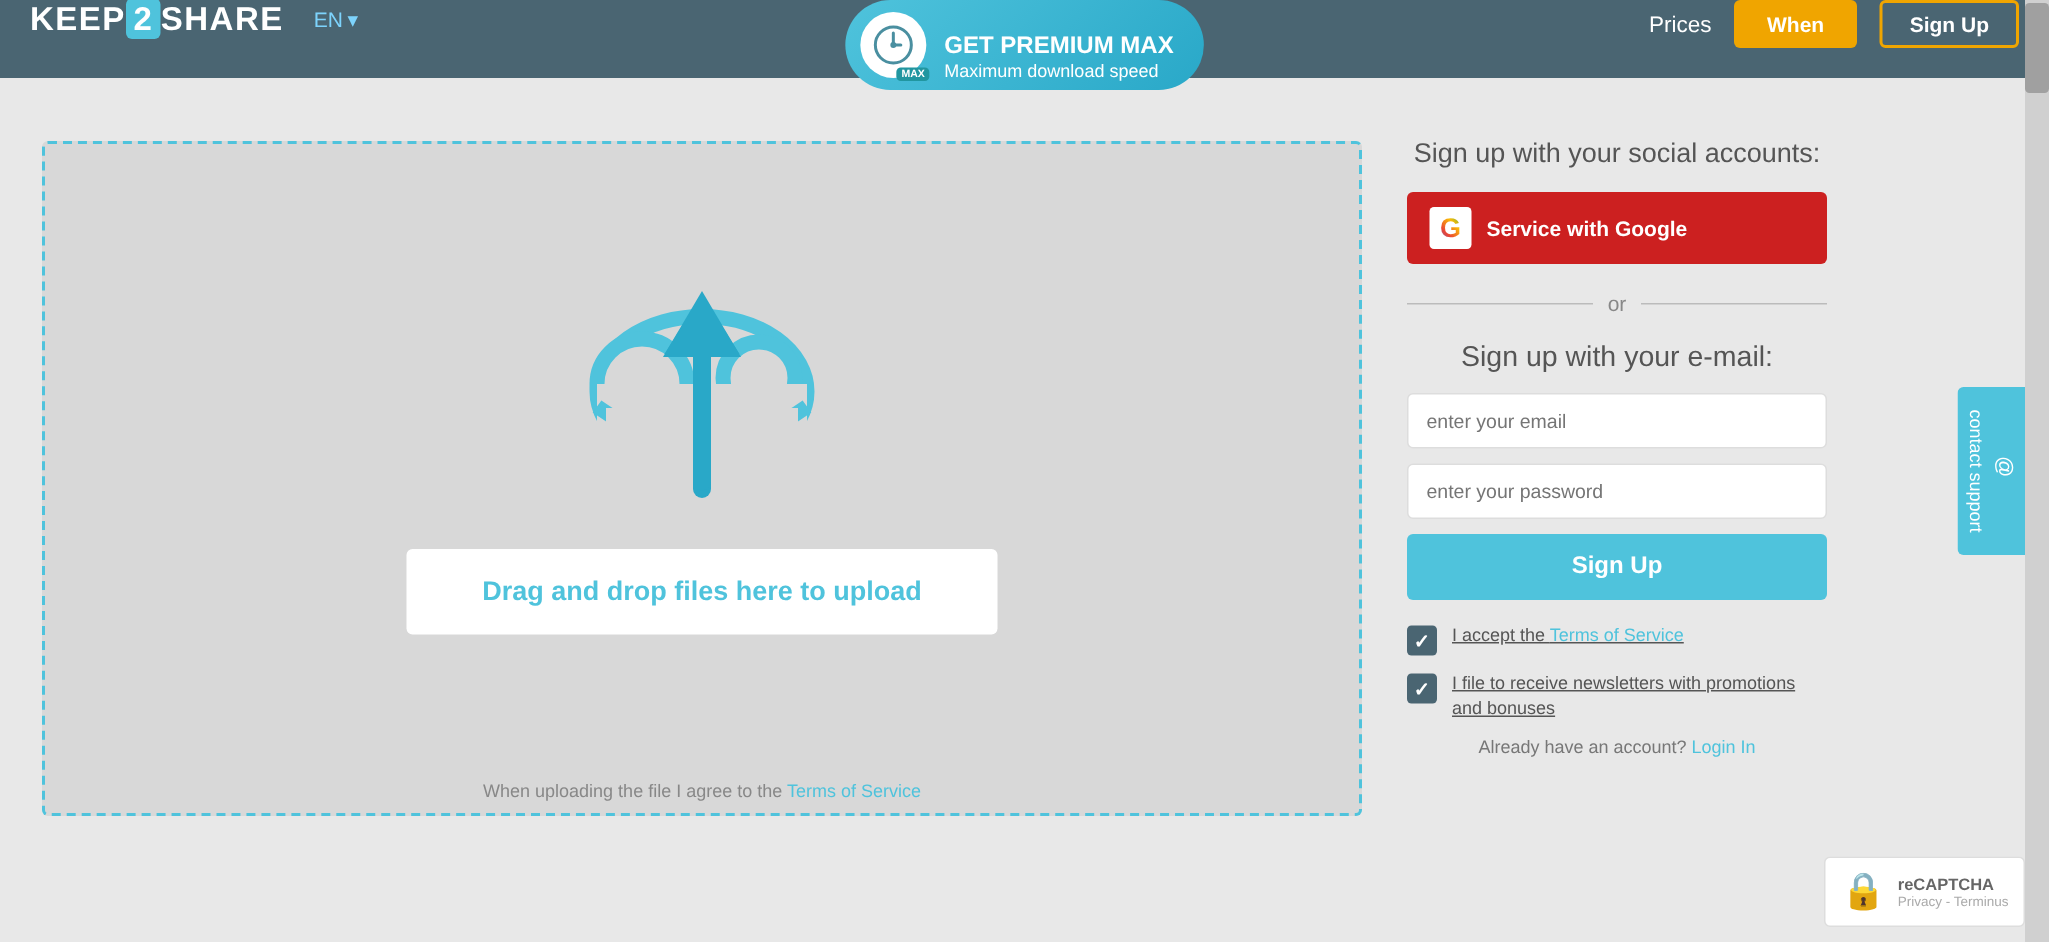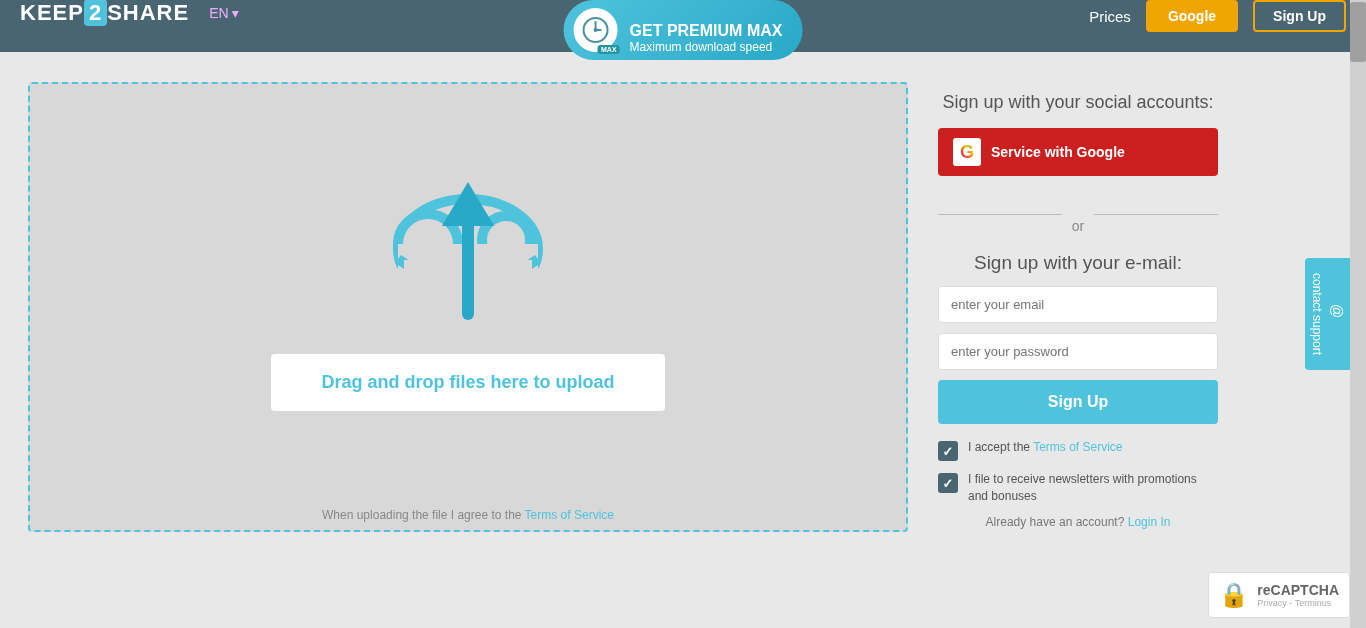--- a/index.html
+++ b/index.html
@@ -30,21 +30,21 @@
       font-weight: bold;
       letter-spacing: 1px;
     }
     .logo-2 {
       background: #4fc3dc;
       border-radius: 4px;
       padding: 1px 5px;
       color: white;
     }
     .lang-selector {
-      color: #f0abfc;
+      color: #7dd3fc;
       font-size: 14px;
       margin-left: 10px;
       cursor: pointer;
       display: flex;
       align-items: center;
       gap: 3px;
     }
     .header-center {
       position: absolute;
       left: 50%;
@@ -160,20 +160,21 @@
       border: 2.5px dashed #4fc3dc;
       border-radius: 4px;
       background: #d8d8d8;
       min-height: 450px;
       display: flex;
       flex-direction: column;
       align-items: center;
       justify-content: center;
       position: relative;
       padding: 40px 20px 80px 20px;
+      margin-top: 12px;
     }
     .cloud-icon-svg {
       margin-bottom: 20px;
     }
     .drop-text-box {
       background: white;
       border-radius: 4px;
       padding: 18px 50px;
       color: #4fc3dc;
       font-size: 18px;
@@ -248,21 +249,20 @@
       margin-bottom: 18px;
     }
     .or-line {
       flex: 1;
       height: 1px;
       background: #bbb;
     }
     .or-text {
       color: #888;
       font-size: 14px;
-      margin-top: 24px;
     }
     .email-signup-title {
       text-align: center;
       font-size: 19px;
       color: #555;
       margin-bottom: 12px;
     }
     .form-input {
       width: 100%;
       padding: 10px 12px;
@@ -306,20 +306,21 @@
     }
     .checkmark {
       color: white;
       font-size: 13px;
       font-weight: bold;
     }
     .checkbox-label {
       font-size: 12px;
       color: #555;
       line-height: 1.4;
+      text-decoration: underline;
     }
     .terms-of-service-link {
       color: #4fc3dc;
       text-decoration: none;
     }
     .already-account {
       text-align: center;
       font-size: 12px;
       color: #777;
       margin-top: 8px;
@@ -396,21 +397,21 @@
       </div>
       <div class="premium-text">
         <div class="premium-title">GET PREMIUM MAX</div>
         <div class="premium-subtitle">Maximum download speed</div>
       </div>
     </div>
   </div>
 
   <div class="header-right">
     <span class="prices-link">Prices</span>
-    <button class="btn-login">Google</button>
+    <button class="btn-login">When</button>
     <button class="btn-signup-header">Sign Up</button>
   </div>
 </header>
 
 <div class="main-content">
 
   <div class="upload-container">
     <div class="upload-box">
 
       <svg class="cloud-icon-svg" width="200" height="160" viewBox="0 0 200 160">
@@ -492,20 +493,20 @@
 </div>
 
 <div class="contact-support">
   <span style="font-size:14px; margin-bottom:5px;">@</span>
   <span>contact support</span>
 </div>
 
 <div class="recaptcha-badge">
   <span class="recaptcha-logo">🔒</span>
   <div>
-    <div style="font-size:14px; color:#666; font-weight:bold;">reCAPTCHA</div>
+    <div style="font-size:11px; color:#666; font-weight:bold;">reCAPTCHA</div>
     <div>Privacy - Terminus</div>
   </div>
 </div>
 
 <div class="scrollbar-right">
   <div class="scrollbar-thumb"></div>
 </div>
 
 </body></html>

